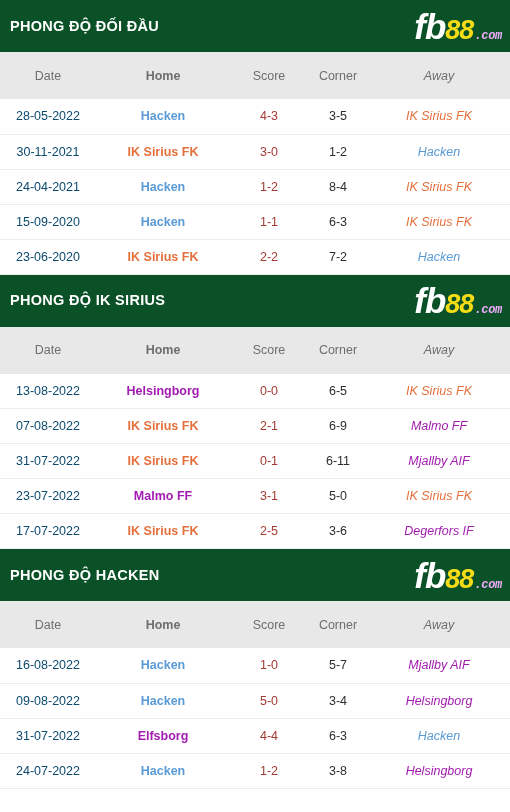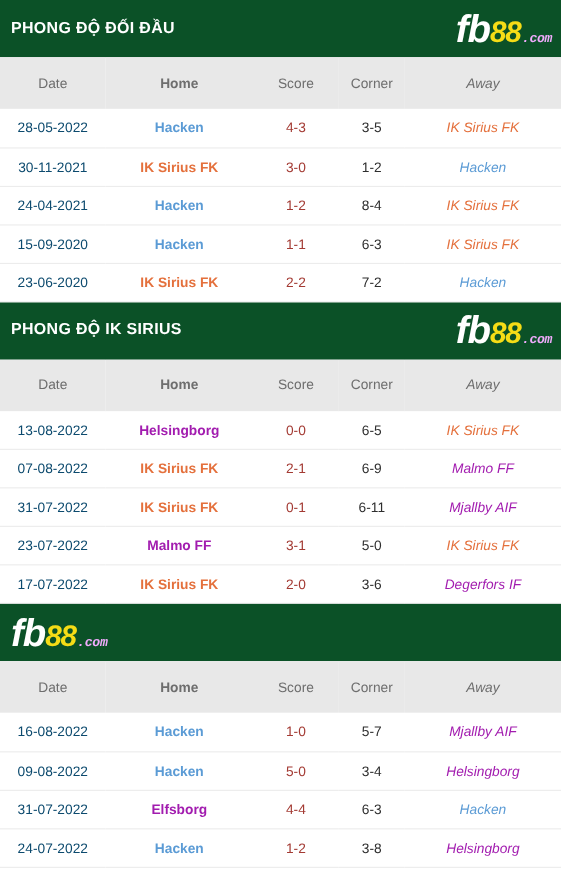--- a/index.html
+++ b/index.html
@@ -189,29 +189,30 @@
             <tr>
               <td class="c-date">23-07-2022</td>
               <td class="c-home t-neutral">Malmo FF</td>
               <td class="c-score">3-1</td>
               <td class="c-corner">5-0</td>
               <td class="c-away t-orange">IK Sirius FK</td>
             </tr>
             <tr>
               <td class="c-date">17-07-2022</td>
               <td class="c-home t-orange">IK Sirius FK</td>
-              <td class="c-score">2-0</td>
+              <td class="c-score">2-5</td>
               <td class="c-corner">3-6</td>
               <td class="c-away t-neutral">Degerfors IF</td>
             </tr>
           </tbody>
         </table>
       </div>
       <div class="section">
         <div class="banner">
+          <div class="banner-title">PHONG ĐỘ HACKEN</div>
           <div class="logo">
             <span class="fb">fb</span>
             <span class="n88">88</span>
             <span class="dcom">.com</span>
           </div>
         </div>
         <table>
           <thead>
             <tr>
               <th class="c-date">Date</th>

